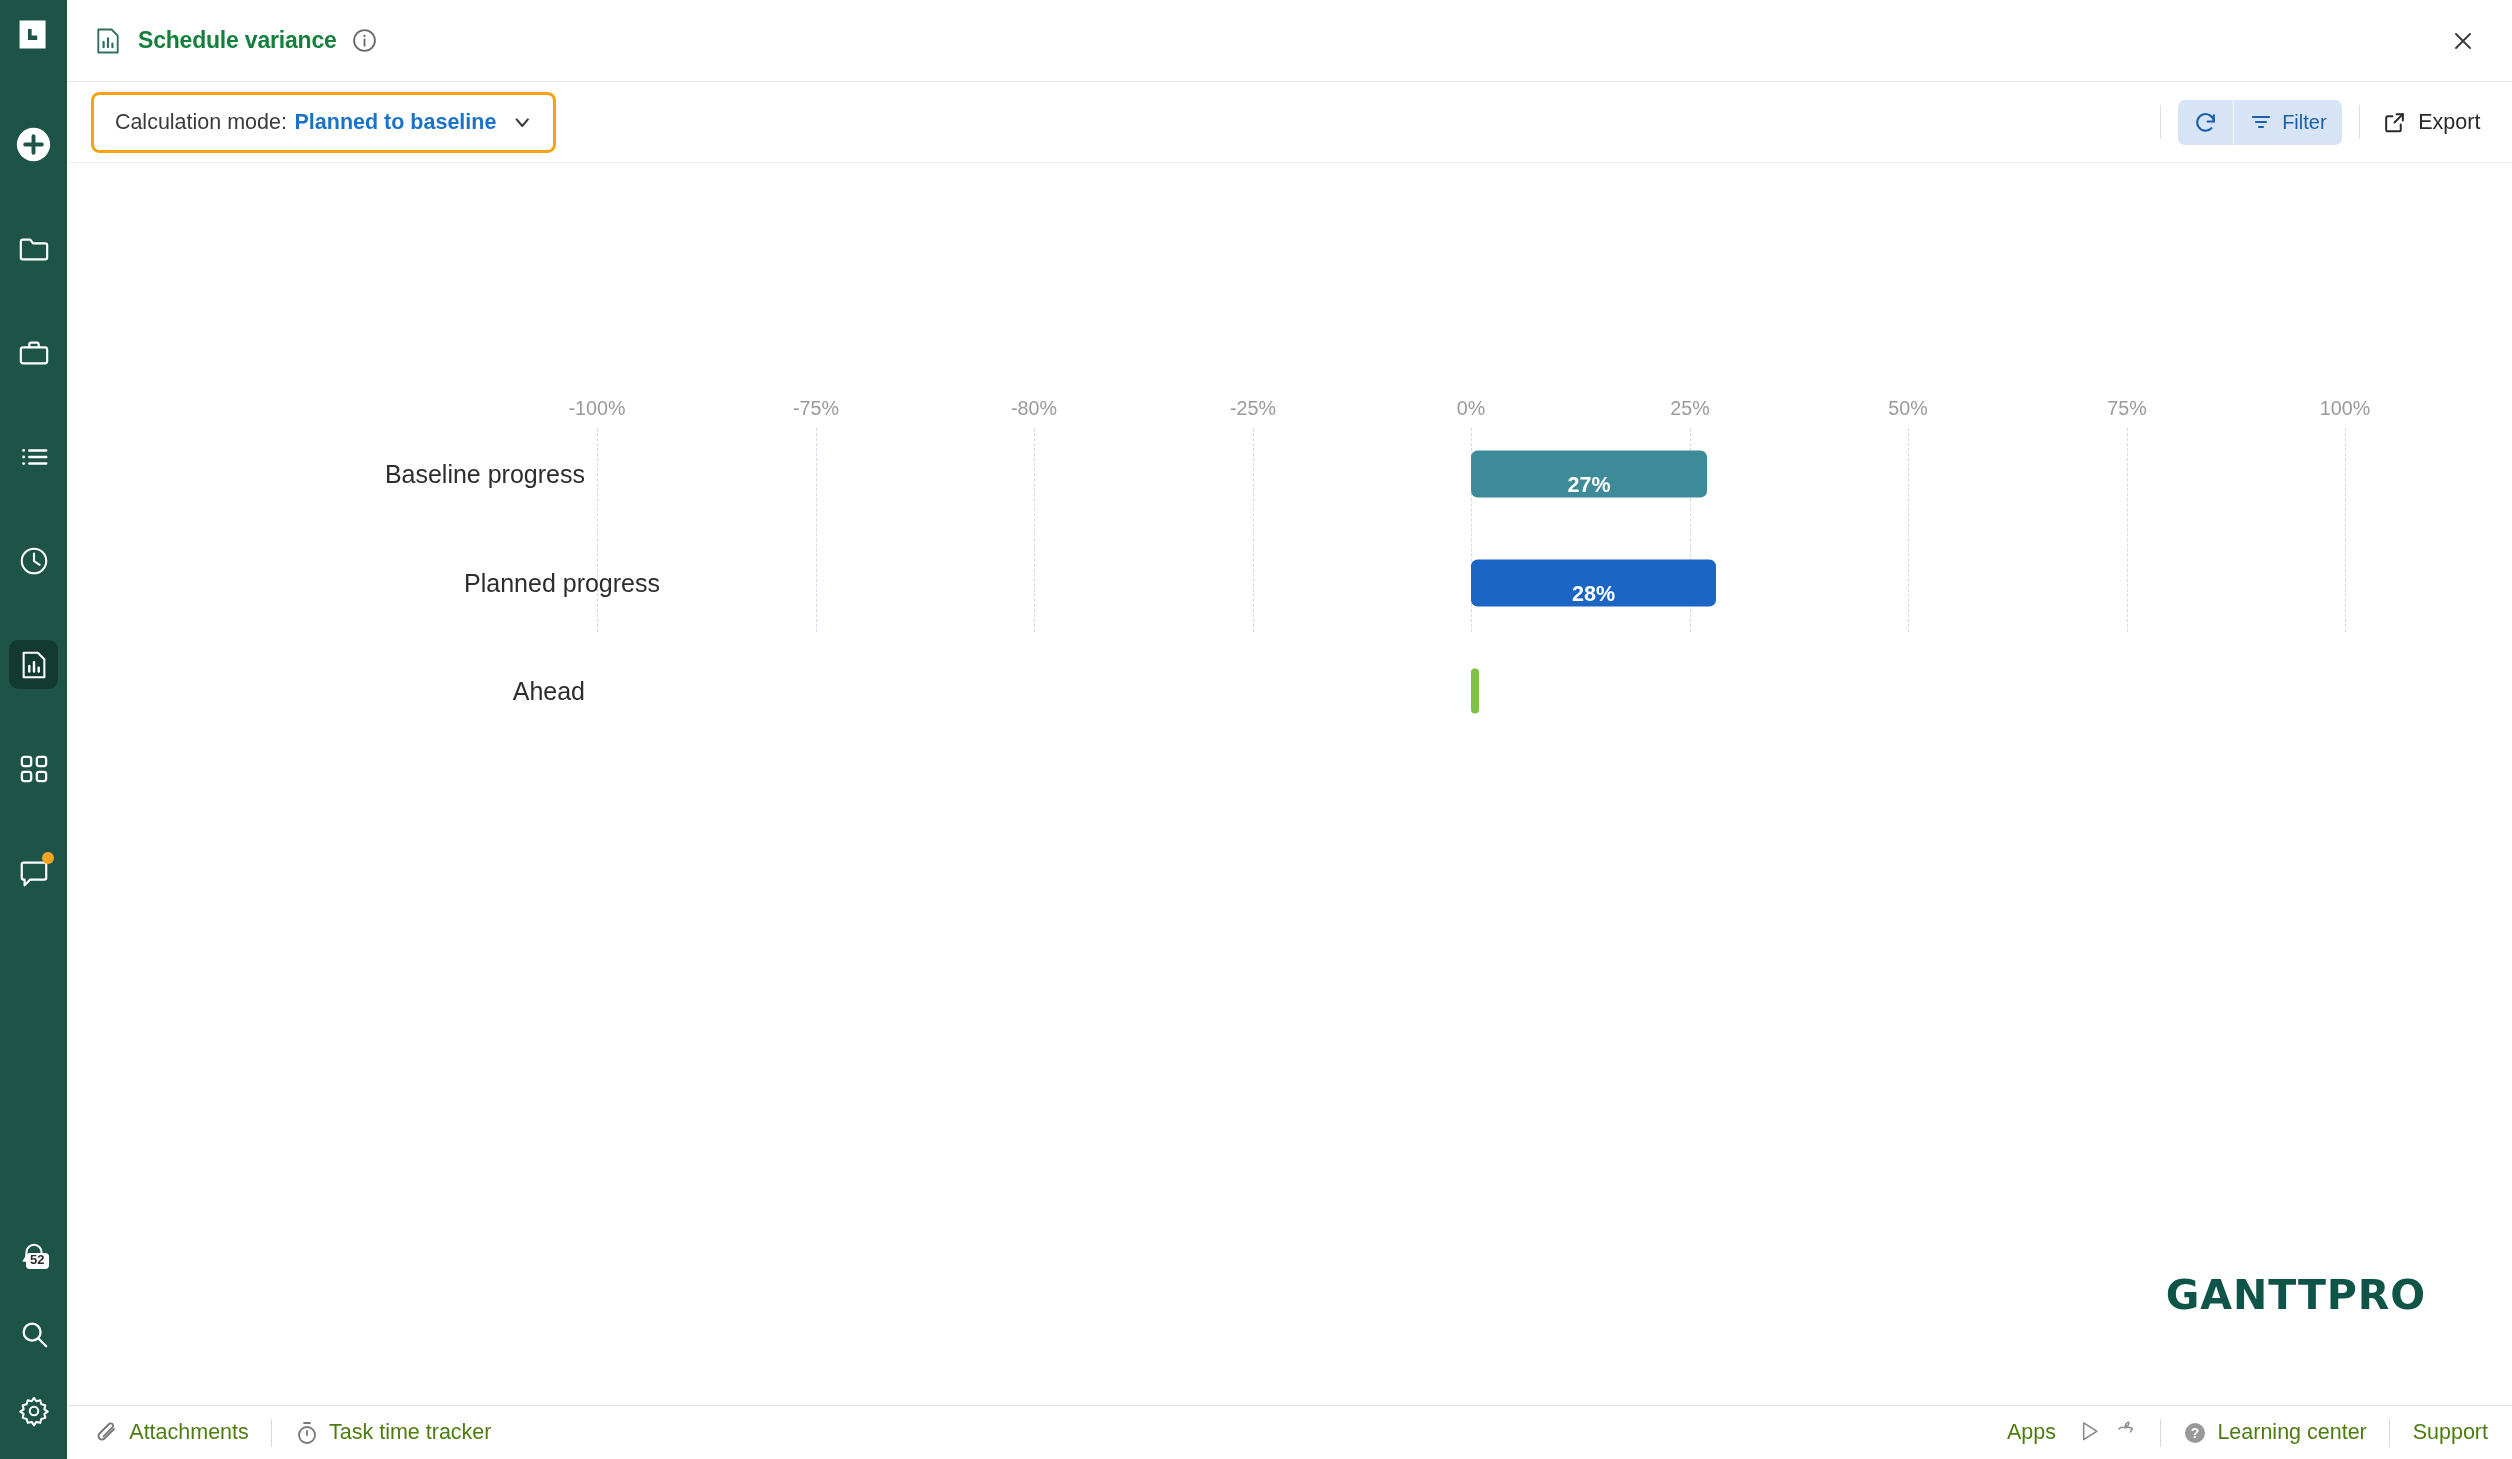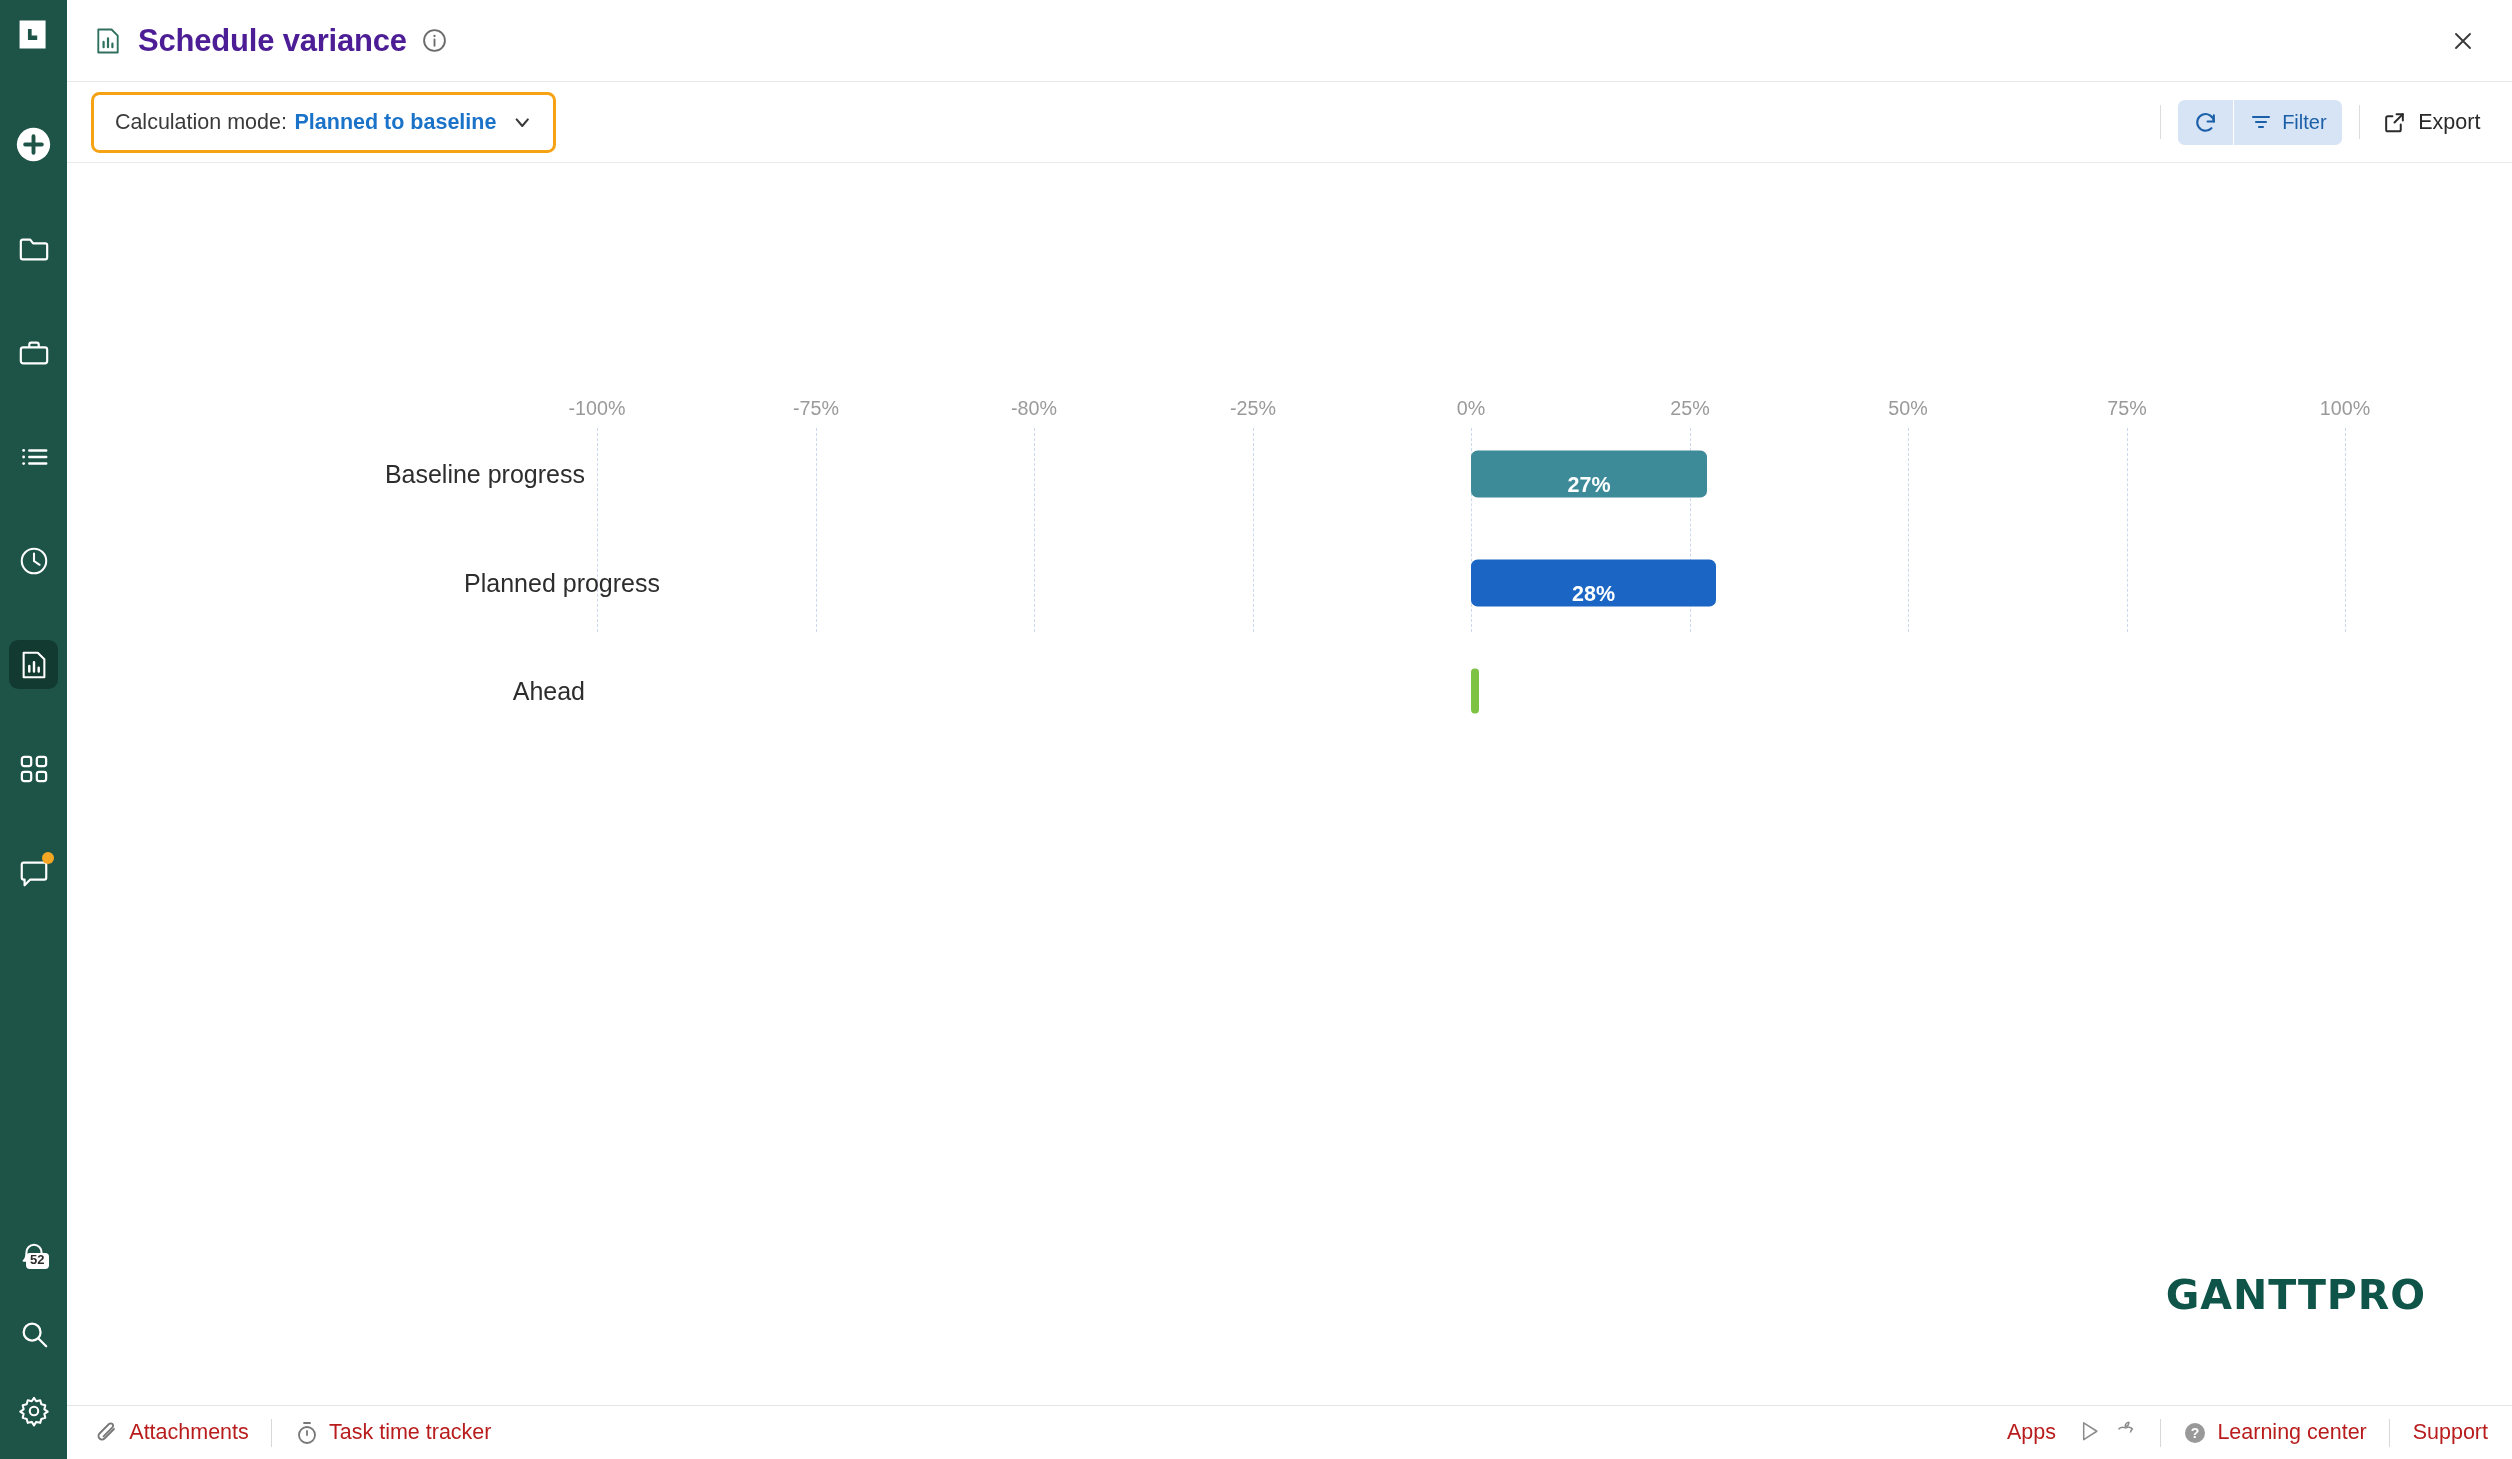--- a/index.html
+++ b/index.html
@@ -49,21 +49,21 @@
   
   .main { flex: 1 1 auto; display:flex; flex-direction:column; position:relative; background:#fff;}
 
   
   .titlebar {
     height: 82px; display:flex; align-items:center;
     padding: 0 28px 0 26px; border-bottom: 0.9px solid #e8e8e8;
     position: relative;
   }
   .title-doc-icon { margin-right: 15px; display:flex; align-items:center; }
-  .title-text { font-size: 31px; color: #4c1d95; font-weight: 600; letter-spacing: -0.2px; }
+  .title-text { font-size: 23px; color: #15803d; font-weight: 600; letter-spacing: -0.2px; }
   .title-info { margin-left: 15px; display:flex; align-items:center; cursor:pointer;}
   .close-btn {
     position:absolute; right: 32px; top: 50%; transform: translateY(-50%);
     width: 34px; height: 34px; display:flex; align-items:center; justify-content:center;
     cursor:pointer;
   }
 
   
   .toolbar {
     height: 81px; display:flex; align-items:center; justify-content:space-between;
@@ -127,21 +127,21 @@
   }
 
   
   .statusbar {
     height: 54px; border-top: 0.9px solid #e4e4e4;
     display:flex; align-items:center; justify-content:space-between;
     padding: 0 24px 0 28px; flex: 0 0 54px;
   }
   .sb-left, .sb-right { display:flex; align-items:center; }
   .sb-item { display:flex; align-items:center; gap: 10.3px; cursor:pointer; }
-  .sb-item .lbl { font-size: 21.5px; color: #b91c1c; }
+  .sb-item .lbl { font-size: 21.5px; color: #4d7c0f; }
   .sb-sep { width:0.9px; height:28px; background:#d8d8d8; margin: 0 22.5px; }
   .sb-right .sb-item { margin-left: 0; }
   .apps-icons { display:flex; align-items:center; gap: 13px; margin-left: 13px; }
 </style>
 </head>
 <body>
 
 <div class="app">
 
   <div class="sidebar">

